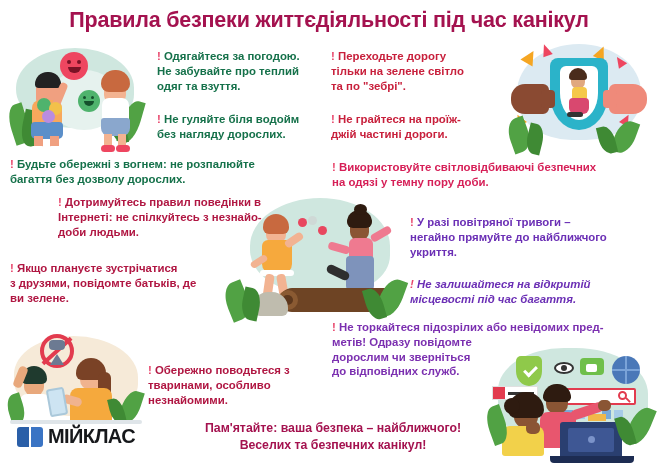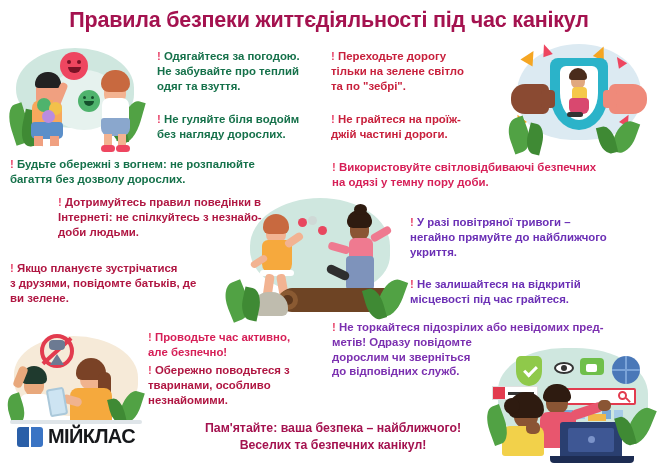--- a/index.html
+++ b/index.html
@@ -225,31 +225,26 @@
     <span>укриття.</span>
   </div>
 
   <div class="tb crimson" style="left:10px;top:261px;width:220px;">
     <span class="bang">!</span>
     <span>Якщо плануєте зустрічатися</span><br>
     <span>з друзями, повідомте батьків, де</span><br>
     <span>ви зелене.</span>
   </div>
 
-  <div class="tb purple" style="left:410px;top:277px;width:248px;">
+  <div class="tb purple" style="left:410px;top:277px;width:248px;font-style:italic;">
     <span class="bang">!</span>
     <span>Не залишайтеся на відкритій</span><br>
-    <span>місцевості під час грайтеся.</span>
-  </div>
-
-  <div class="tb pink" style="left:148px;top:330px;width:180px;">
-    <span class="bang">!</span>
-    <span>Проводьте час активно,</span><br>
-    <span>але безпечно!</span>
-  </div>
+    <span>місцевості під час багаття.</span>
+  </div>
+
 
   <div class="tb violet" style="left:332px;top:320px;width:320px;">
     <span class="bang">!</span>
     <span>Не торкайтеся підозрілих або невідомих пред-</span><br>
     <span>метів! Одразу повідомте</span><br>
     <span>дорослим чи зверніться</span><br>
     <span>до відповідних служб.</span>
   </div>
 
   <div class="ill" style="left:6px;top:332px;width:140px;height:100px;">

